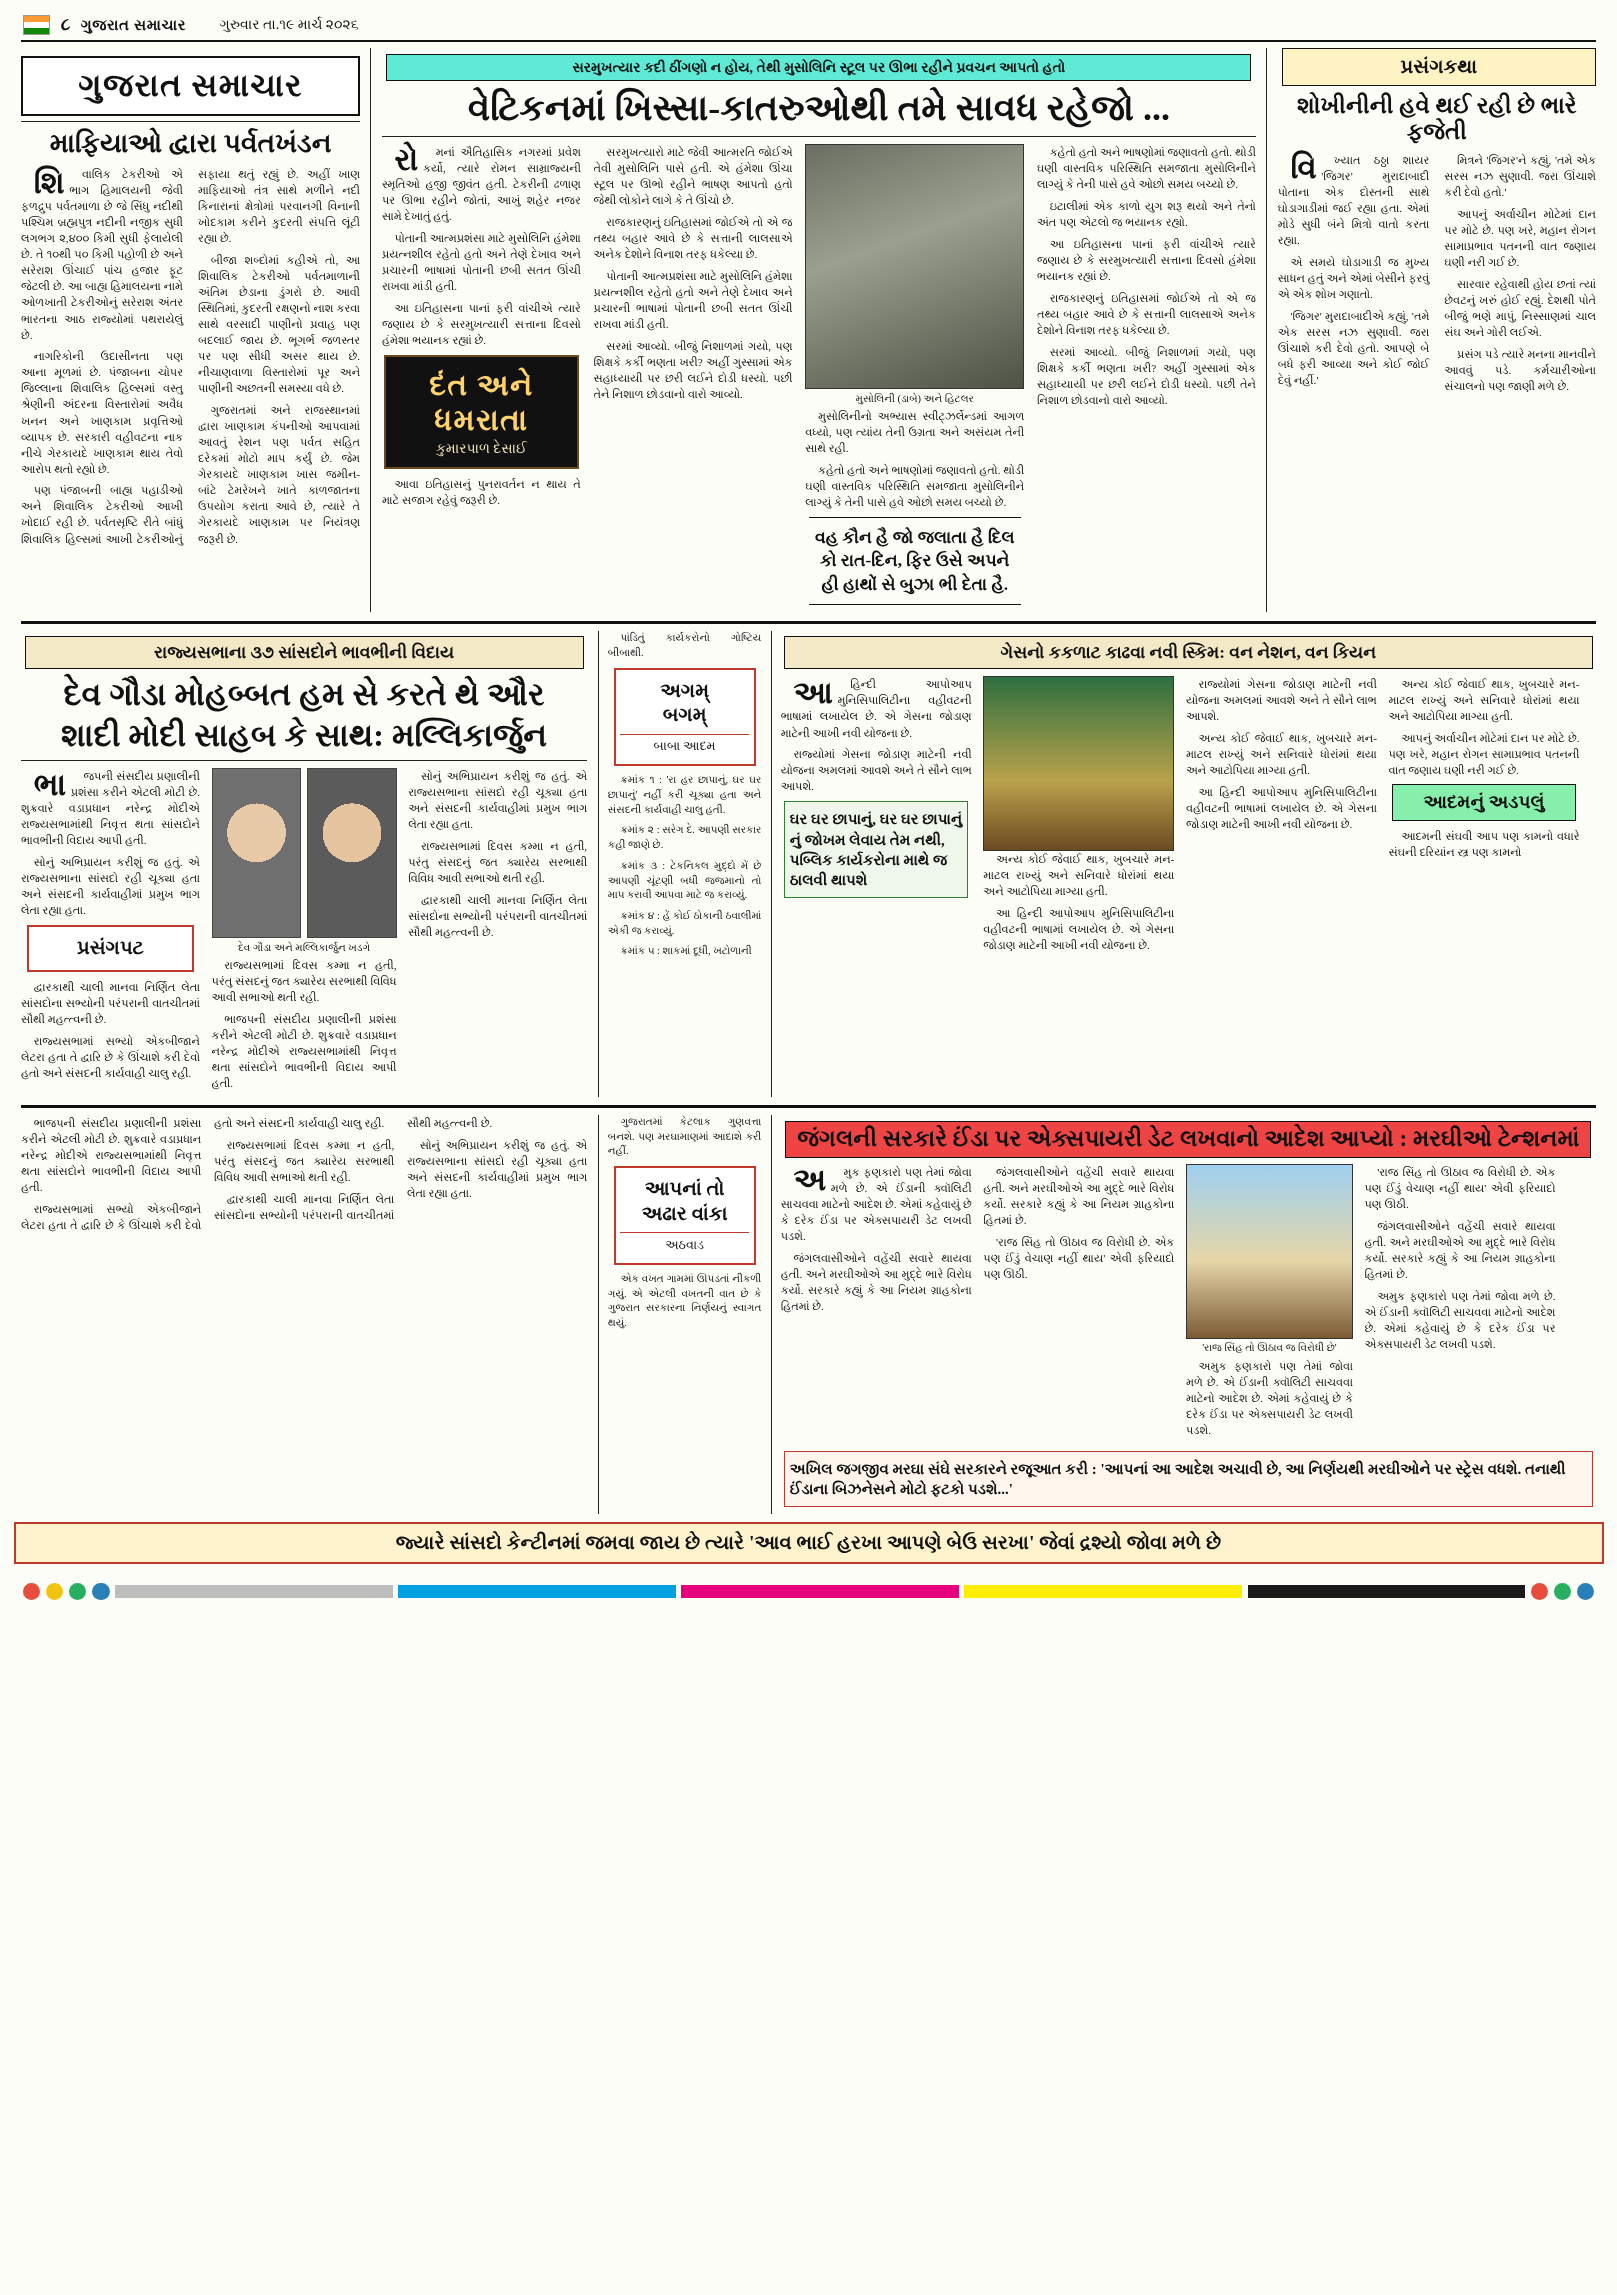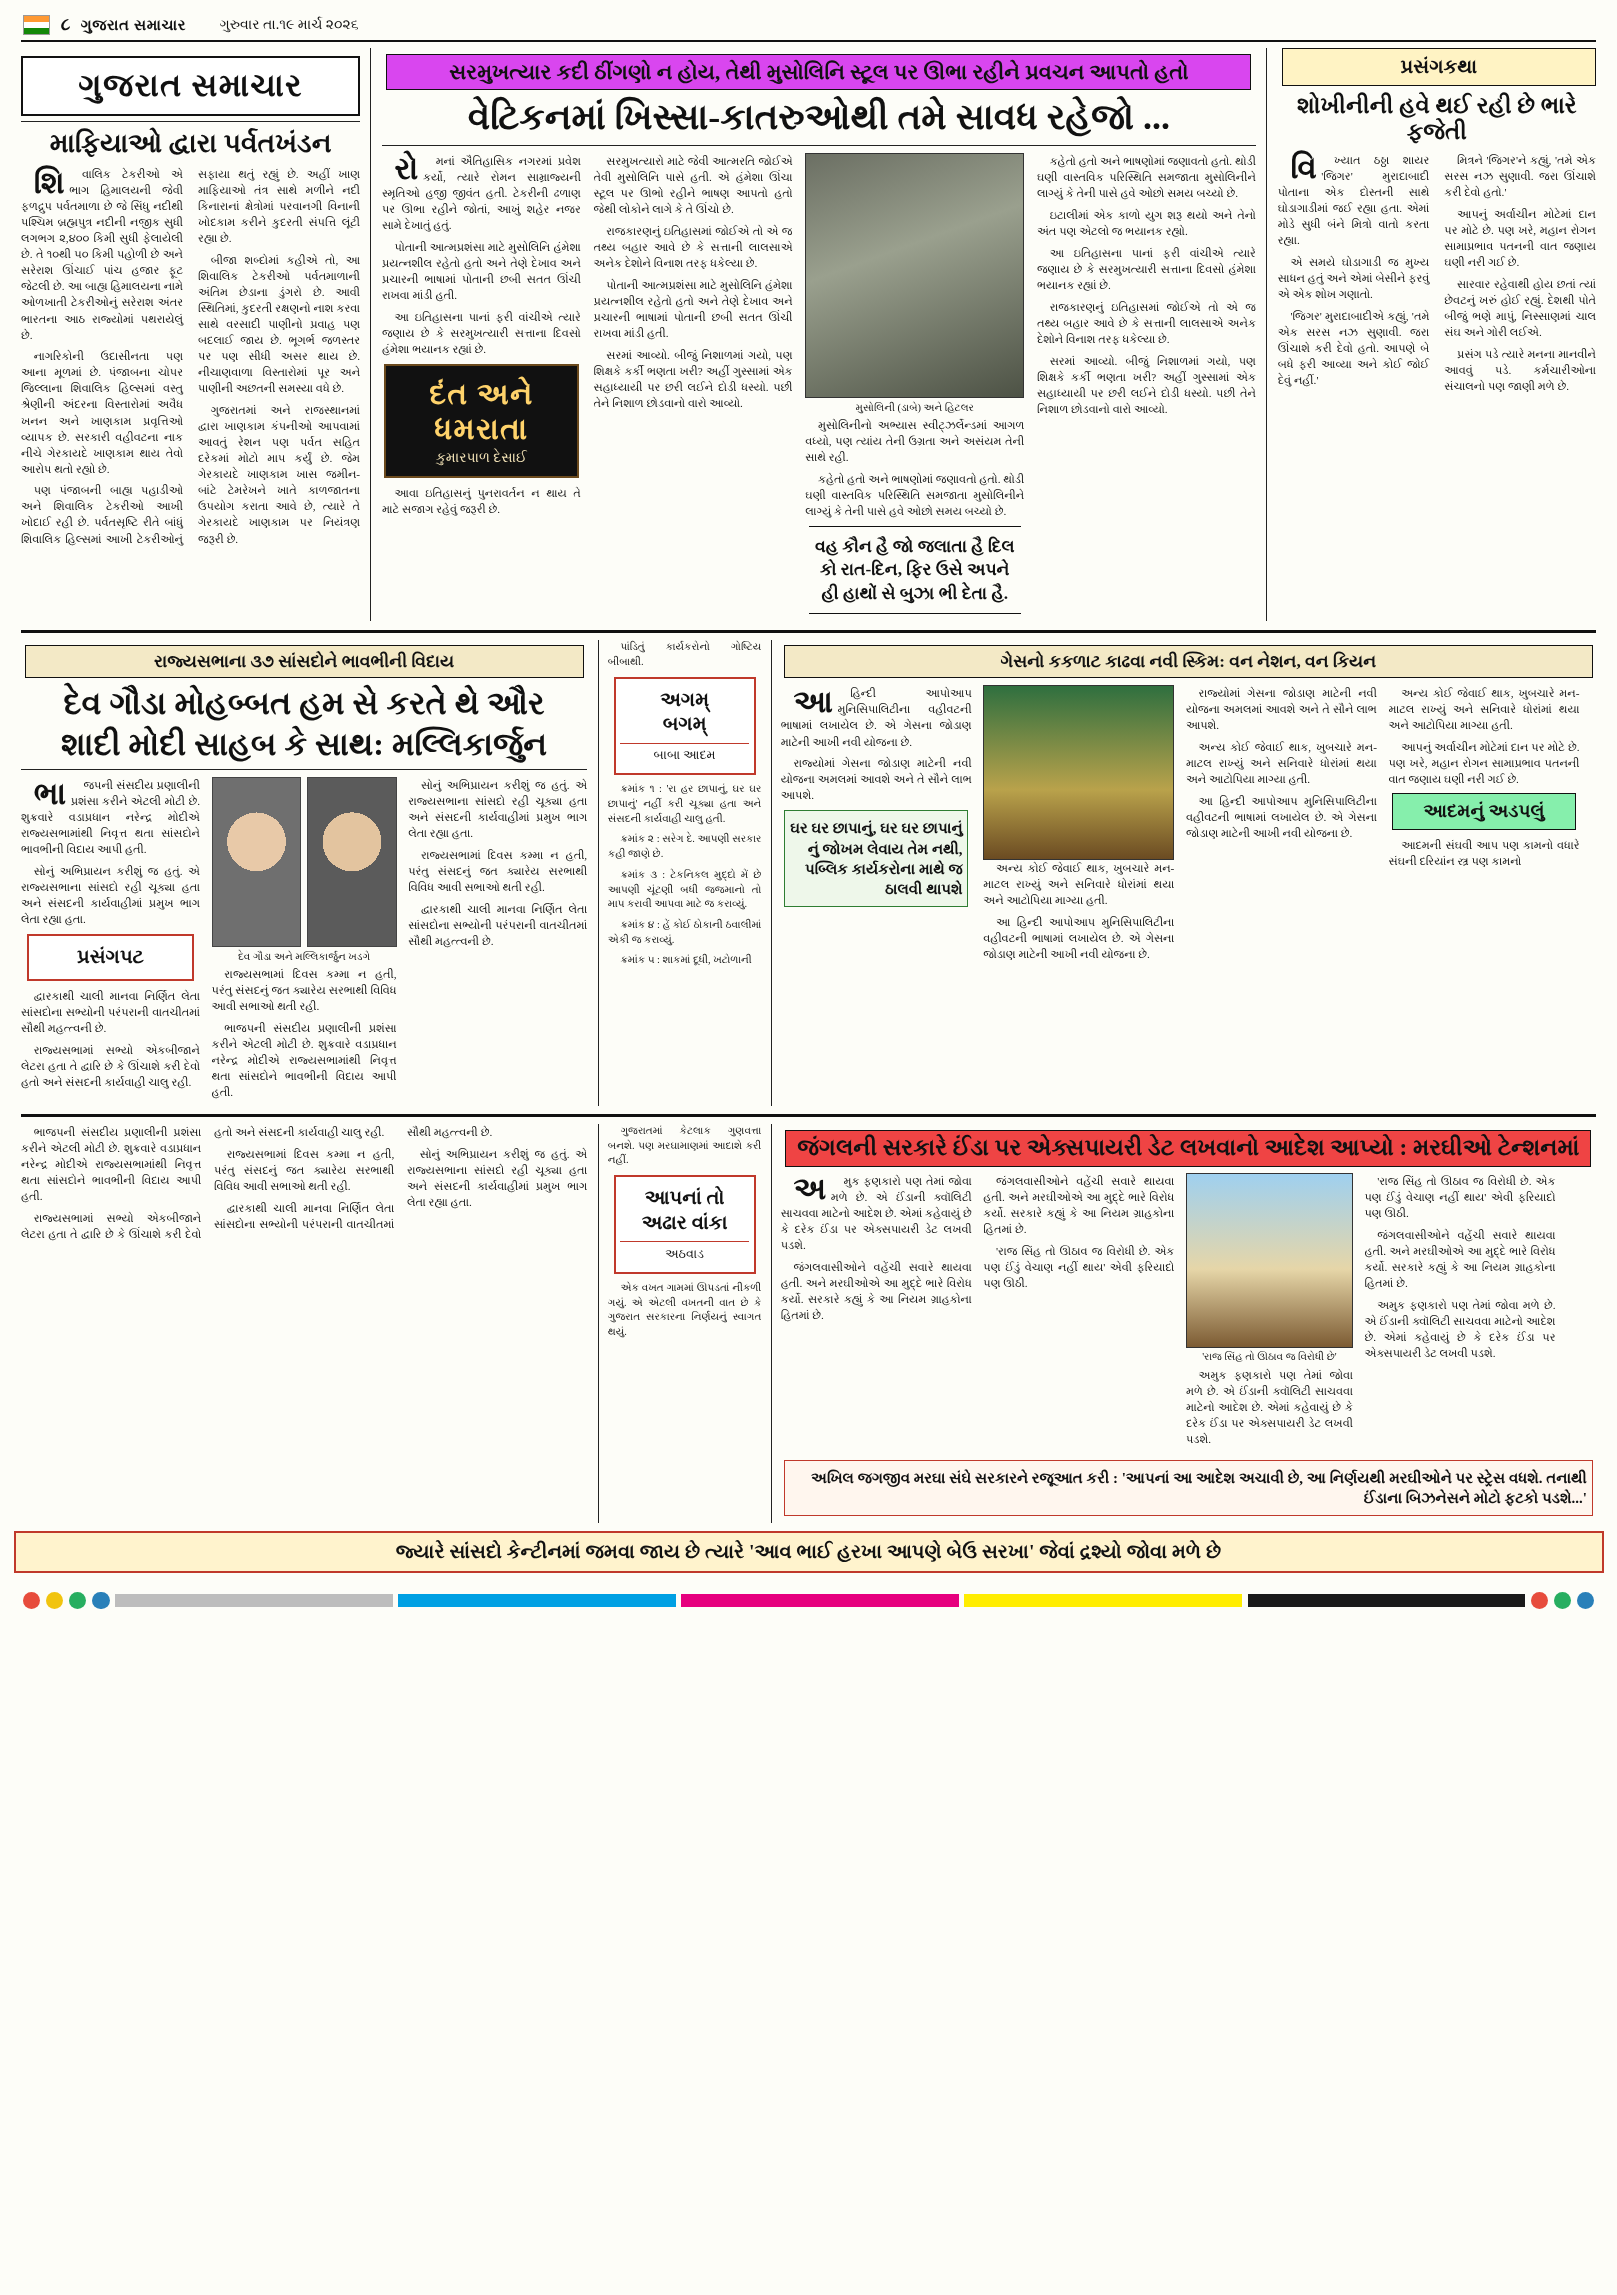--- a/index.html
+++ b/index.html
@@ -15,33 +15,33 @@
   .rule{height:2.9px;background:#111;margin:0 21px;}
 
   
   .grid{display:flex;padding:0 21px;gap:0;box-sizing:border-box;}
   .col{box-sizing:border-box;}
   .vline{border-right:1.2px solid #222;}
   .hline{border-bottom:1.2px solid #222;}
 
   .hl{font-size:36px;line-height:1.08;font-weight:bold;text-align:center;margin:8px 5.8px 8px 5.8px;}
   .hl2{font-size:26.6px;line-height:1.12;font-weight:bold;text-align:center;margin:7px 4.6px;}
-  .kicker{font-size:21px;font-weight:bold;text-align:center;border:1.7px solid #111;padding:4.6px 5.8px;margin:5.8px 4.6px;background:#d946ef;}
+  .kicker{font-size:14px;font-weight:bold;text-align:center;border:1.7px solid #111;padding:4.6px 5.8px;margin:5.8px 4.6px;background:#5eead4;}
   .body{font-size:11.3px;line-height:1.42;text-align:justify;column-gap:15px;}
   .body p{margin:0 0 5.8px 0;text-indent:12.7px;}
   .drop::first-letter{font-size:31px;font-weight:bold;float:left;line-height:0.92;padding:2.3px 4.6px 0 0;}
 
   
   .logo{border:2.3px double #111;margin:8px 0 5.8px 0;padding:9.2px 5.8px;text-align:center;background:#fff;}
   .logo .t{font-size:32px;font-weight:bold;letter-spacing:1.2px;}
 
   .boxband{background:#f3e9c6;border:1.7px solid #111;text-align:center;font-size:17.3px;font-weight:bold;padding:5.8px 3.5px;margin:4.6px 3.5px 7px 3.5px;}
   .yellowband{background:#86efac;border:1.7px solid #111;text-align:center;font-size:18.5px;font-weight:bold;padding:7px 3.5px;margin:4.6px 3.5px 7px 3.5px;}
   .redband{background:#fff3cd;border:2.3px solid #c0392b;text-align:center;font-size:19.6px;font-weight:bold;padding:8px 4.6px;margin:8px 3.5px;color:#111;}
-  .greenband{border:1.7px solid #2e7d32;background:#eef7ea;text-align:right;font-size:15px;font-weight:bold;padding:7px 4.6px;margin:7px 3.5px;line-height:1.35;}
+  .greenband{border:1.7px solid #2e7d32;background:#eef7ea;text-align:left;font-size:15px;font-weight:bold;padding:7px 4.6px;margin:7px 3.5px;line-height:1.35;}
 
   
   .ph{border:1.2px solid #333;background:#ddd;overflow:hidden;position:relative;}
   .cap{font-size:10.4px;text-align:center;padding:3.5px 2.3px;}
 
   .adbox{border:2.3px solid #6b4a1d;background:#111;color:#ffd36b;text-align:center;padding:10.4px 5.8px;margin:7px 2.3px;}
   .adbox .a1{font-size:30px;font-weight:bold;letter-spacing:1.2px;}
   .adbox .a2{font-size:14px;color:#f2e2b6;margin-top:3.5px;}
 
   .quoteband{border-top:1.7px solid #111;border-bottom:1.7px solid #111;text-align:center;font-size:17.3px;font-weight:bold;padding:8px 5.8px;margin:7px 3.5px;line-height:1.35;}

